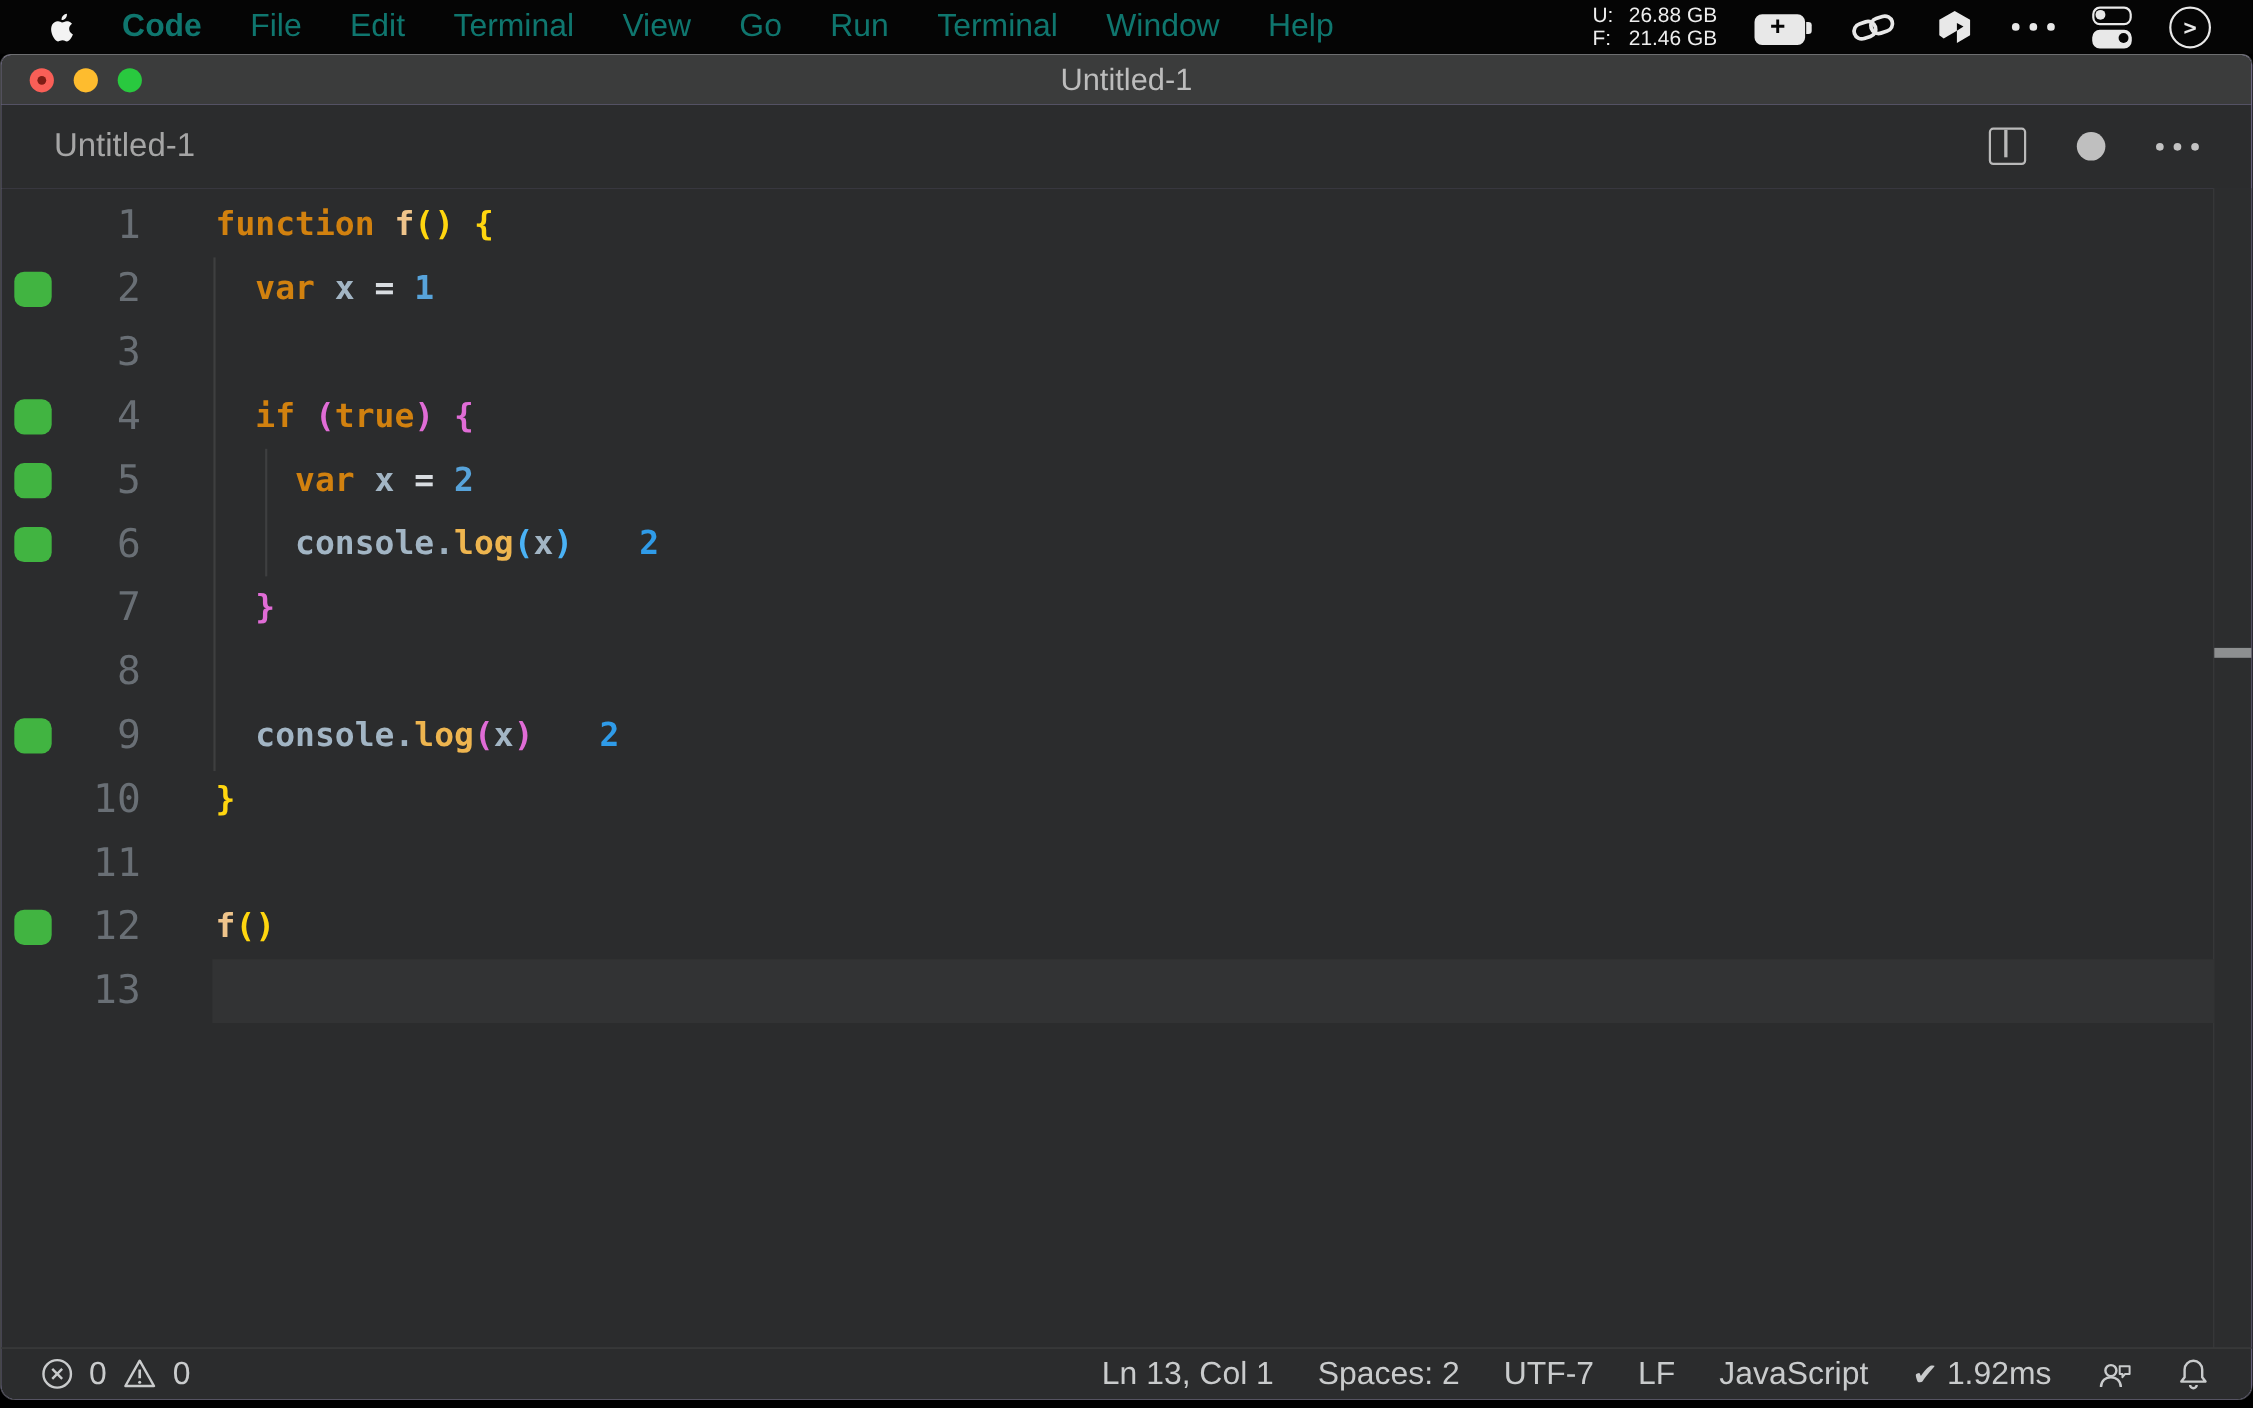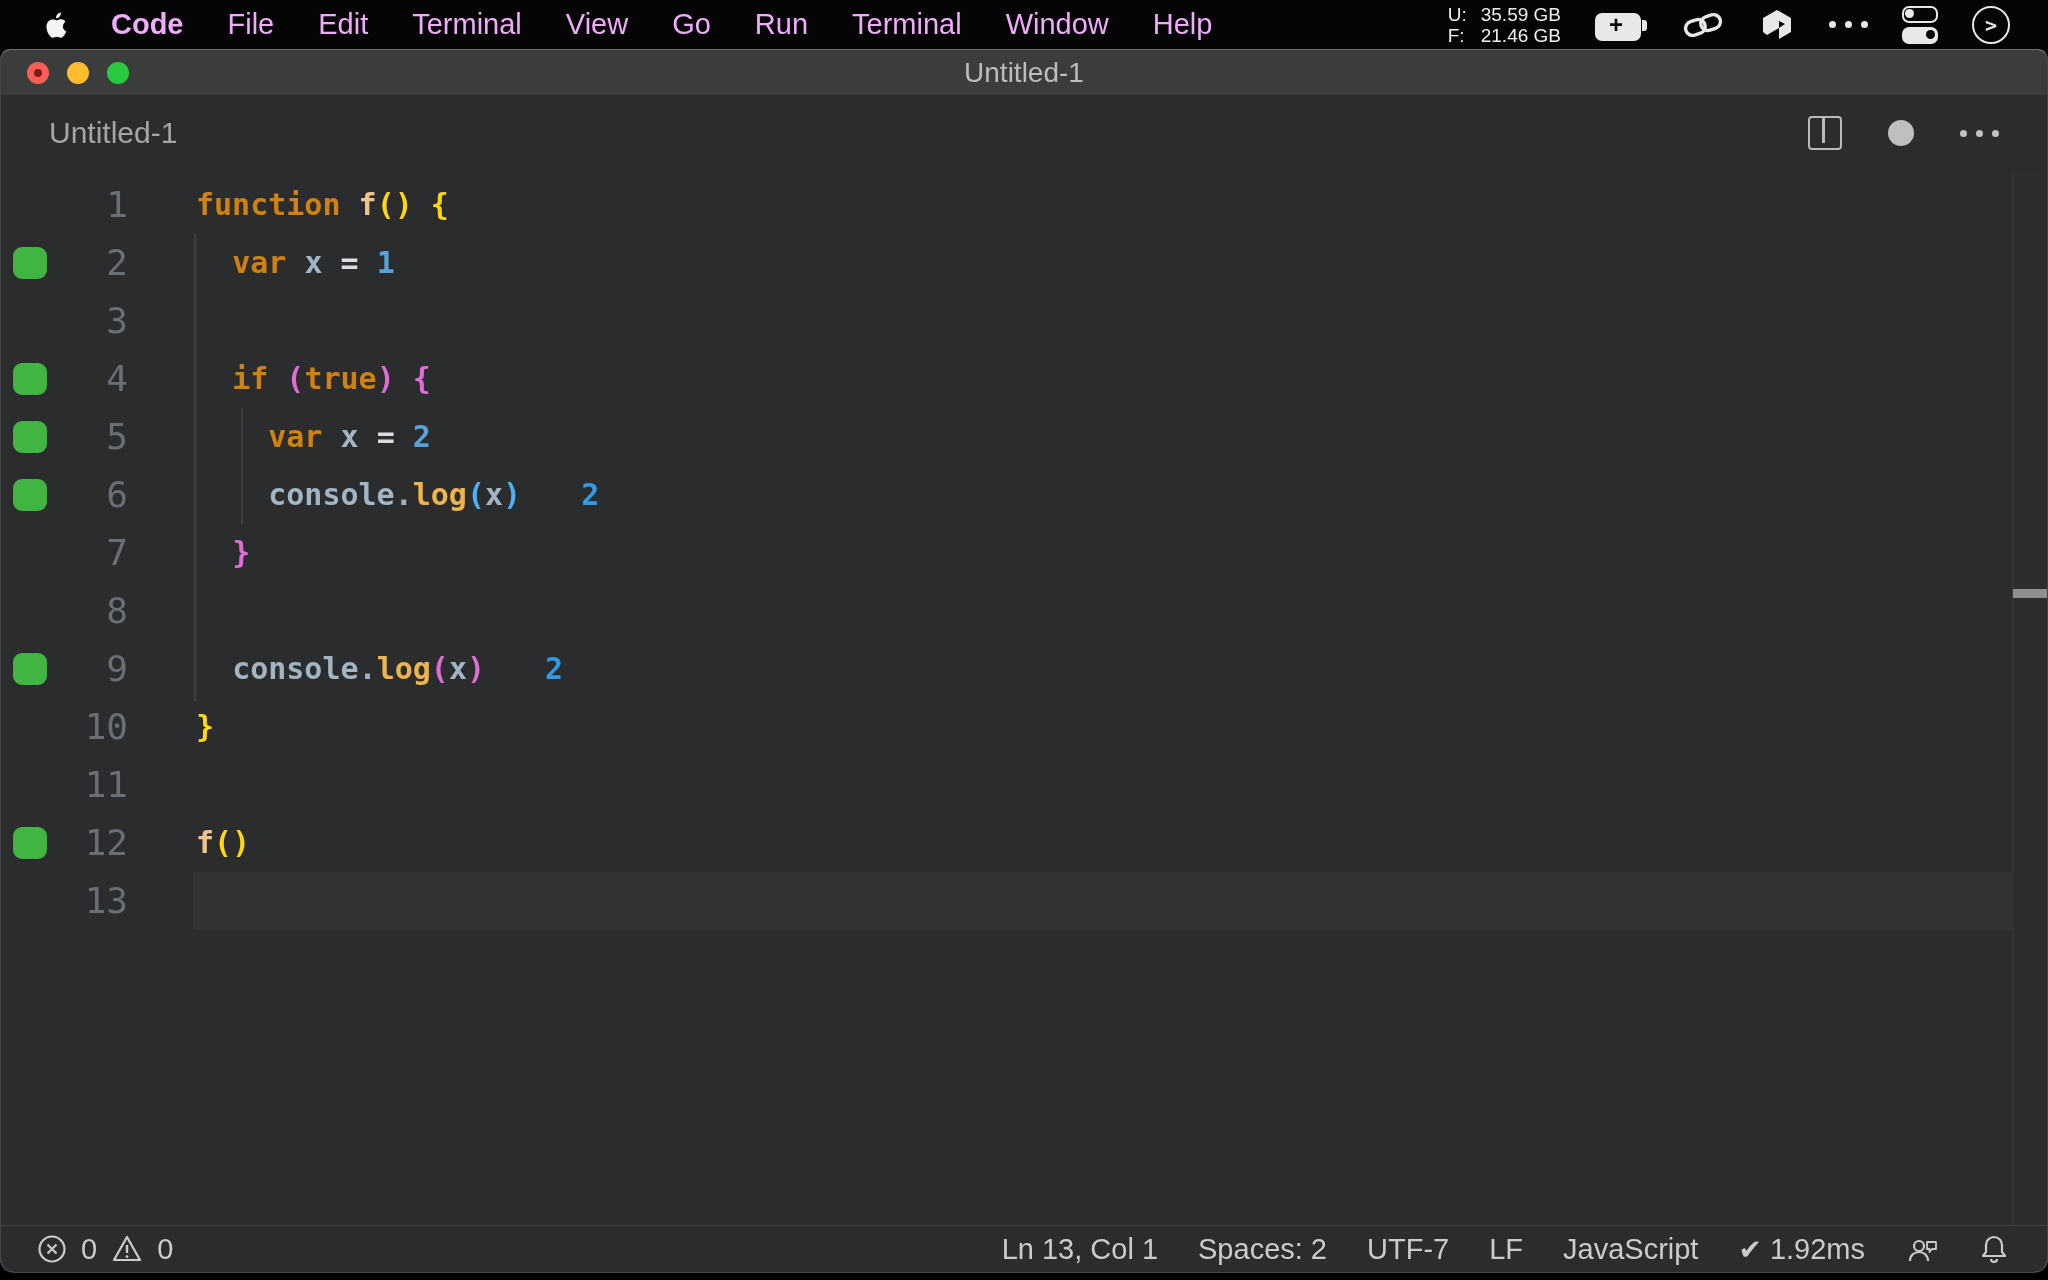--- a/index.html
+++ b/index.html
@@ -3,21 +3,21 @@
 <meta charset="utf-8">
 <style>
   html,body{margin:0;padding:0;background:#000;}
   .screen{position:relative;width:2048px;height:1280px;background:#000;overflow:hidden;
           font-family:"Liberation Sans","DejaVu Sans",sans-serif;-webkit-font-smoothing:antialiased;}
 
   
   .menubar{position:absolute;left:0;top:0;width:2048px;height:49px;background:#050505;
            display:flex;align-items:center;color:#f3f3f3;font-size:29px;}
   .menubar-left{display:flex;align-items:center;gap:44px;padding-left:42px;}
-  .menu-item{font-weight:400;color:#f0abfc;white-space:nowrap;}
+  .menu-item{font-weight:400;color:#0f766e;white-space:nowrap;}
   .menu-item.app{font-weight:700;}
   .apple{width:25px;height:30px;display:flex;align-items:center;}
   .menubar-right{position:absolute;right:38px;top:0;height:49px;display:flex;align-items:center;gap:34px;}
   .mem{display:grid;grid-template-columns:auto auto;column-gap:14px;row-gap:0;
        font-size:19px;line-height:21px;color:#eee;text-align:left;}
   .mem .val{text-align:right;}
   .mb-icon{display:flex;align-items:center;justify-content:center;}
 
   
   .battery{position:relative;width:52px;height:26px;}
@@ -123,21 +123,21 @@
       <div class="menu-item">Go</div>
       <div class="menu-item">Run</div>
       <div class="menu-item">Terminal</div>
       <div class="menu-item">Window</div>
       <div class="menu-item">Help</div>
     </div>
 
     <div class="menubar-right">
       <div class="mem">
         <span>U:</span>
-        <span class="val">35.59 GB</span>
+        <span class="val">26.88 GB</span>
         <span>F:</span>
         <span class="val">21.46 GB</span>
       </div>
       <div class="mb-icon battery">
         <div class="batt-body"></div>
         <div class="batt-plus">+</div>
         <div class="batt-nub"></div>
       </div>
       <div class="mb-icon">
         <svg width="44" height="32" viewBox="0 0 44 32">

